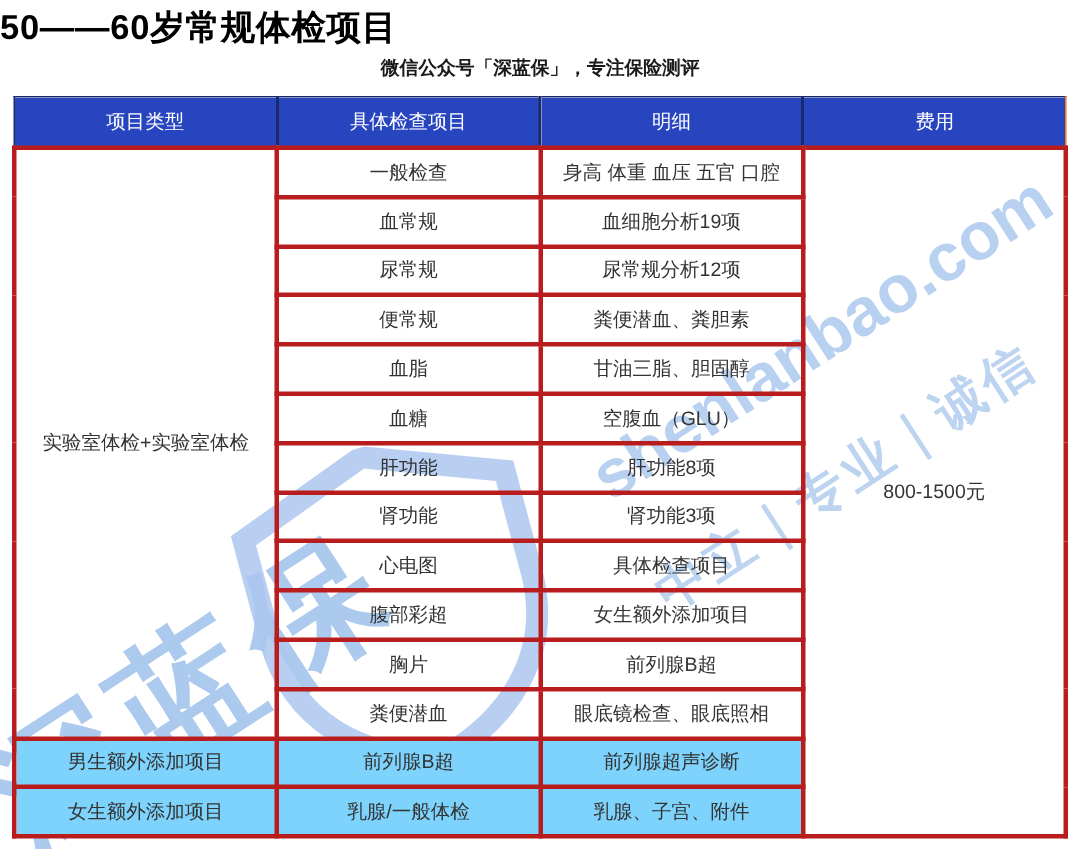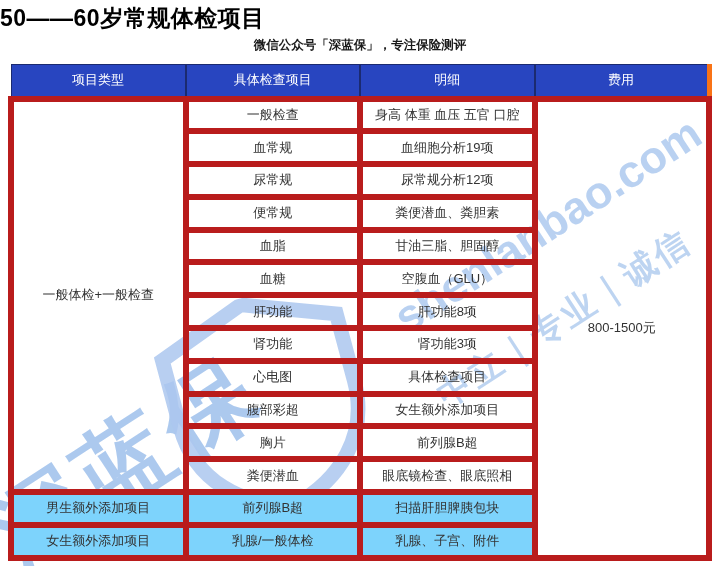--- a/index.html
+++ b/index.html
@@ -52,33 +52,33 @@
   
   .table-wrap{position:absolute;left:8px;top:64px;width:704px;z-index:2;}
   table{
     width:100%;border-collapse:collapse;table-layout:fixed;
     border:1px solid #4a4a4a;
     border-bottom:2.5px solid #39414d;
   }
   th,td{
     padding:0;text-align:center;vertical-align:middle;
     font-size:13px;color:#333;
-    border:6px solid #b91c1c;
+    border:3px solid #b91c1c;
     background:transparent;
     overflow:hidden;white-space:nowrap;
   }
   thead tr{height:34px;}
   tbody tr{height:32.8px;}
   th{
     background:#2845c0;color:#ffffff;font-weight:normal;
     border-left:2px solid #1b2a70;border-right:2px solid #1b2a70;
     border-top:1px solid #1b2a70;border-bottom:2px solid #17255e;
   }
   th:first-child{border-left:1px solid #1b2a70;}
-  th:last-child{border-right:5px solid #f97316;}
+  th:last-child{border-right:1px solid #f97316;}
   td.light{background:#7dd3fc;}
 </style>
 </head>
 <body>
 
 <div class="page">
 
   <div class="watermark">
     <div class="wm-brand">深蓝保</div>
     <svg class="wm-shield" width="215" height="220" viewBox="0 0 200 210">
@@ -96,21 +96,21 @@
       <thead>
         <tr>
           <th>项目类型</th>
           <th>具体检查项目</th>
           <th>明细</th>
           <th>费用</th>
         </tr>
       </thead>
       <tbody id="tbody">
           <tr>
-            <td rowspan="12">一般体检+一般检查</td>
+            <td rowspan="12">实验室体检+实验室体检</td>
             <td>一般检查</td>
             <td>身高 体重 血压 五官 口腔</td>
             <td rowspan="14">800-1500元</td>
           </tr>
           <tr>
             <td>血常规</td>
             <td>血细胞分析19项</td>
           </tr>
           <tr>
             <td>尿常规</td>
@@ -148,21 +148,21 @@
             <td>胸片</td>
             <td>前列腺B超</td>
           </tr>
           <tr>
             <td>粪便潜血</td>
             <td>眼底镜检查、眼底照相</td>
           </tr>
           <tr>
             <td class="light">男生额外添加项目</td>
             <td class="light">前列腺B超</td>
-            <td class="light">扫描肝胆脾胰包块</td>
+            <td class="light">前列腺超声诊断</td>
           </tr>
           <tr>
             <td class="light">女生额外添加项目</td>
             <td class="light">乳腺/一般体检</td>
             <td class="light">乳腺、子宫、附件</td>
           </tr>
         </tbody>
     </table>
   </div>
 

